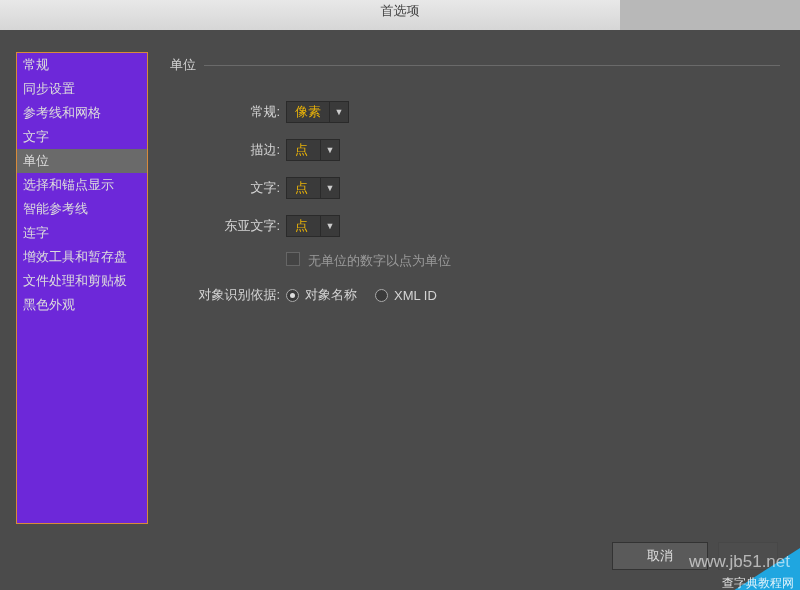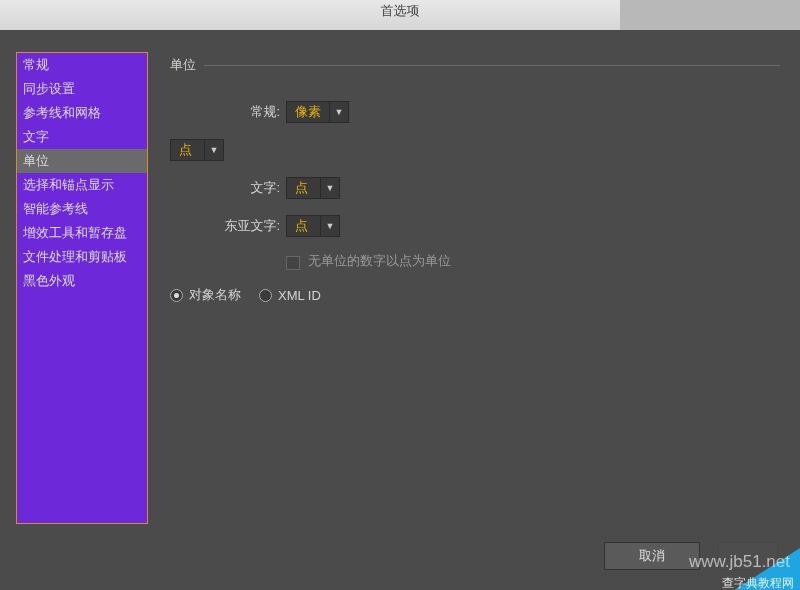--- a/index.html
+++ b/index.html
@@ -100,21 +100,21 @@
   line-height: 20px;
 }
 .select-arrow {
   width: 18px;
   text-align: center;
   color: #ccc;
   font-size: 9px;
 }
 .checkbox-row {
   display: flex;
-  align-items: flex-end;
+  align-items: flex-start;
   margin-left: 116px;
   margin-bottom: 14px;
   margin-top: 4px;
 }
 .checkbox {
   width: 14px;
   height: 14px;
   border: 1px solid #666;
   background: #444;
   margin-right: 8px;
@@ -154,21 +154,21 @@
   display: inline-flex;
   align-items: center;
   margin-right: 18px;
   cursor: default;
 }
 .button-bar {
   position: absolute;
   right: 22px;
   bottom: 28px;
   display: flex;
-  gap: 18px;
+  gap: 10px;
 }
 .btn {
   min-width: 96px;
   height: 28px;
   background: #5a5a5a;
   border: 1px solid #333;
   color: #e0e0e0;
   text-align: center;
   line-height: 26px;
   cursor: default;
@@ -215,20 +215,21 @@
 <div class="dialog">
 
   <div class="sidebar">
     <div class="sidebar-item"><span>常规</span></div>
     <div class="sidebar-item"><span>同步设置</span></div>
     <div class="sidebar-item"><span>参考线和网格</span></div>
     <div class="sidebar-item"><span>文字</span></div>
     <div class="sidebar-item selected"><span>单位</span></div>
     <div class="sidebar-item"><span>选择和锚点显示</span></div>
     <div class="sidebar-item"><span>智能参考线</span></div>
+    <div class="sidebar-item"><span>连字</span></div>
     <div class="sidebar-item"><span>增效工具和暂存盘</span></div>
     <div class="sidebar-item"><span>文件处理和剪贴板</span></div>
     <div class="sidebar-item"><span>黑色外观</span></div>
   </div>
 
   <div class="panel">
 
     <div class="section-header">
       <span class="section-title">单位</span>
       <div class="section-line"></div>
@@ -236,20 +237,21 @@
 
     <div class="form-row">
       <div class="form-label">常规:</div>
       <div class="select">
         <div class="select-value">像素</div>
         <div class="select-arrow">▼</div>
       </div>
     </div>
 
     <div class="form-row">
+      <div class="form-label">描边:</div>
       <div class="select">
         <div class="select-value">点</div>
         <div class="select-arrow">▼</div>
       </div>
     </div>
 
     <div class="form-row">
       <div class="form-label">文字:</div>
       <div class="select">
         <div class="select-value">点</div>
@@ -264,20 +266,21 @@
         <div class="select-arrow">▼</div>
       </div>
     </div>
 
     <div class="checkbox-row">
       <div class="checkbox"></div>
       <span class="checkbox-label">无单位的数字以点为单位</span>
     </div>
 
     <div class="radio-row">
+      <div class="radio-label">对象识别依据:</div>
       <div class="radio-option">
         <span class="radio checked"></span>
         <span>对象名称</span>
       </div>
       <div class="radio-option">
         <span class="radio"></span>
         <span>XML ID</span>
       </div>
     </div>
 

